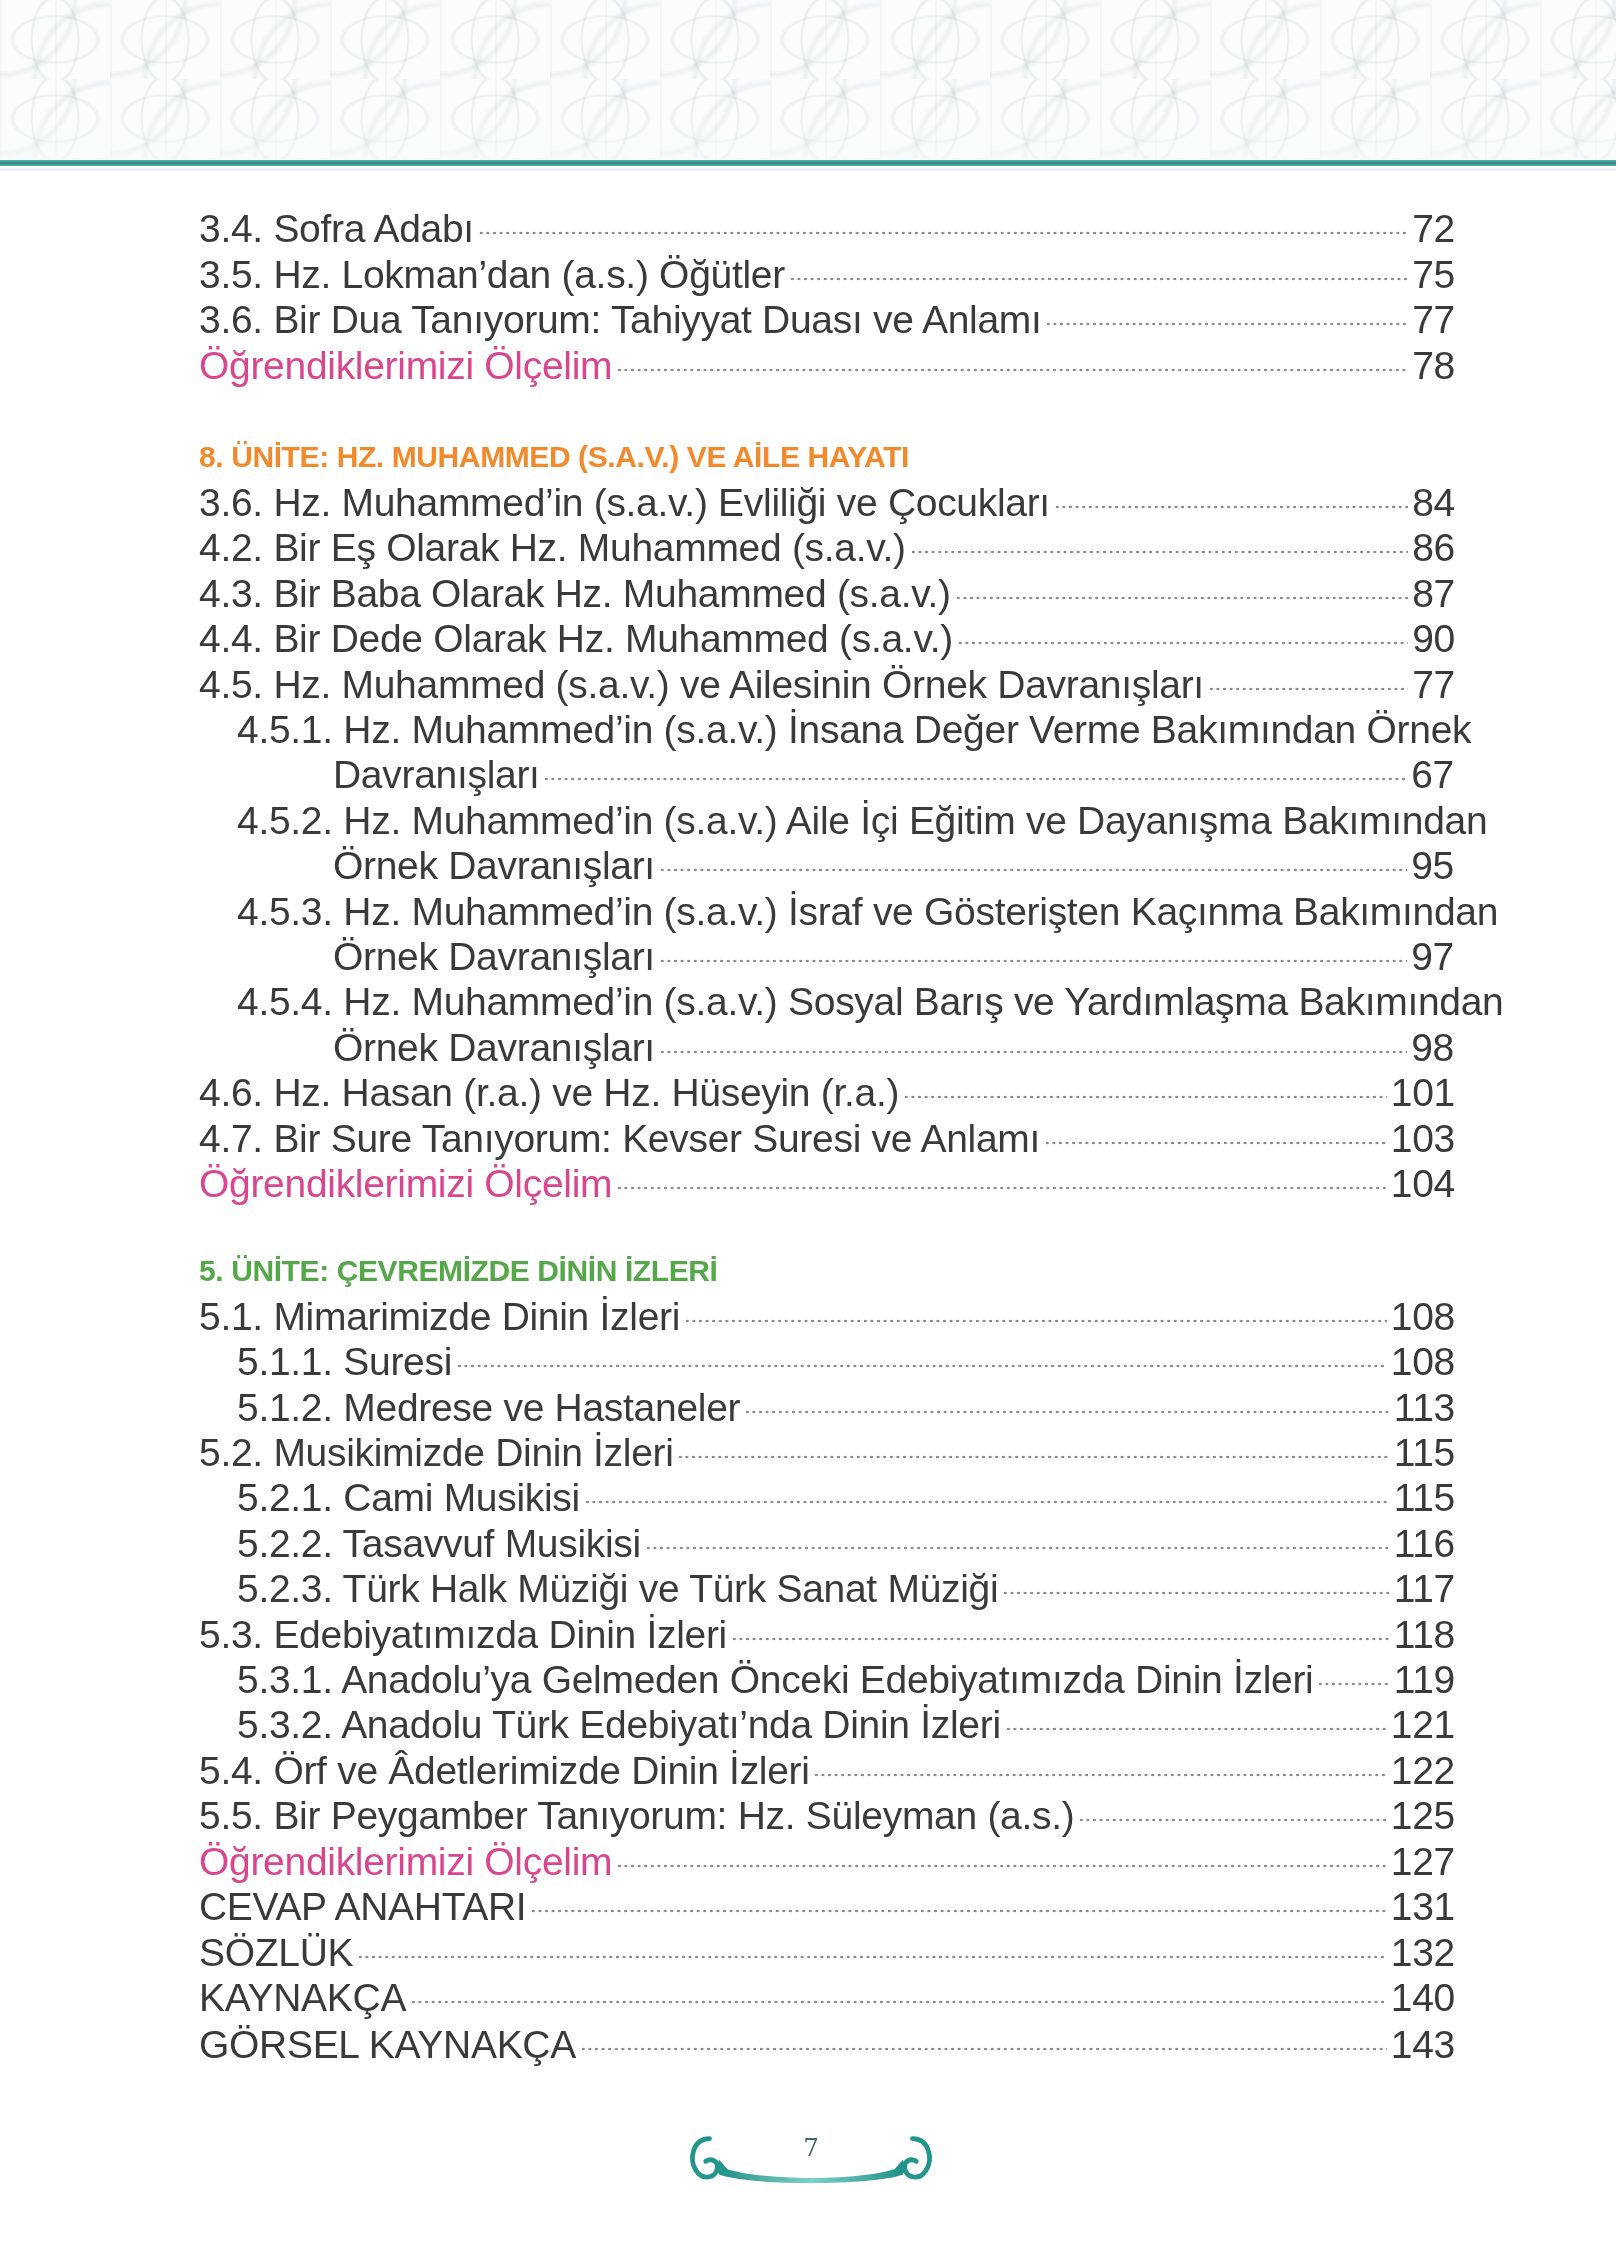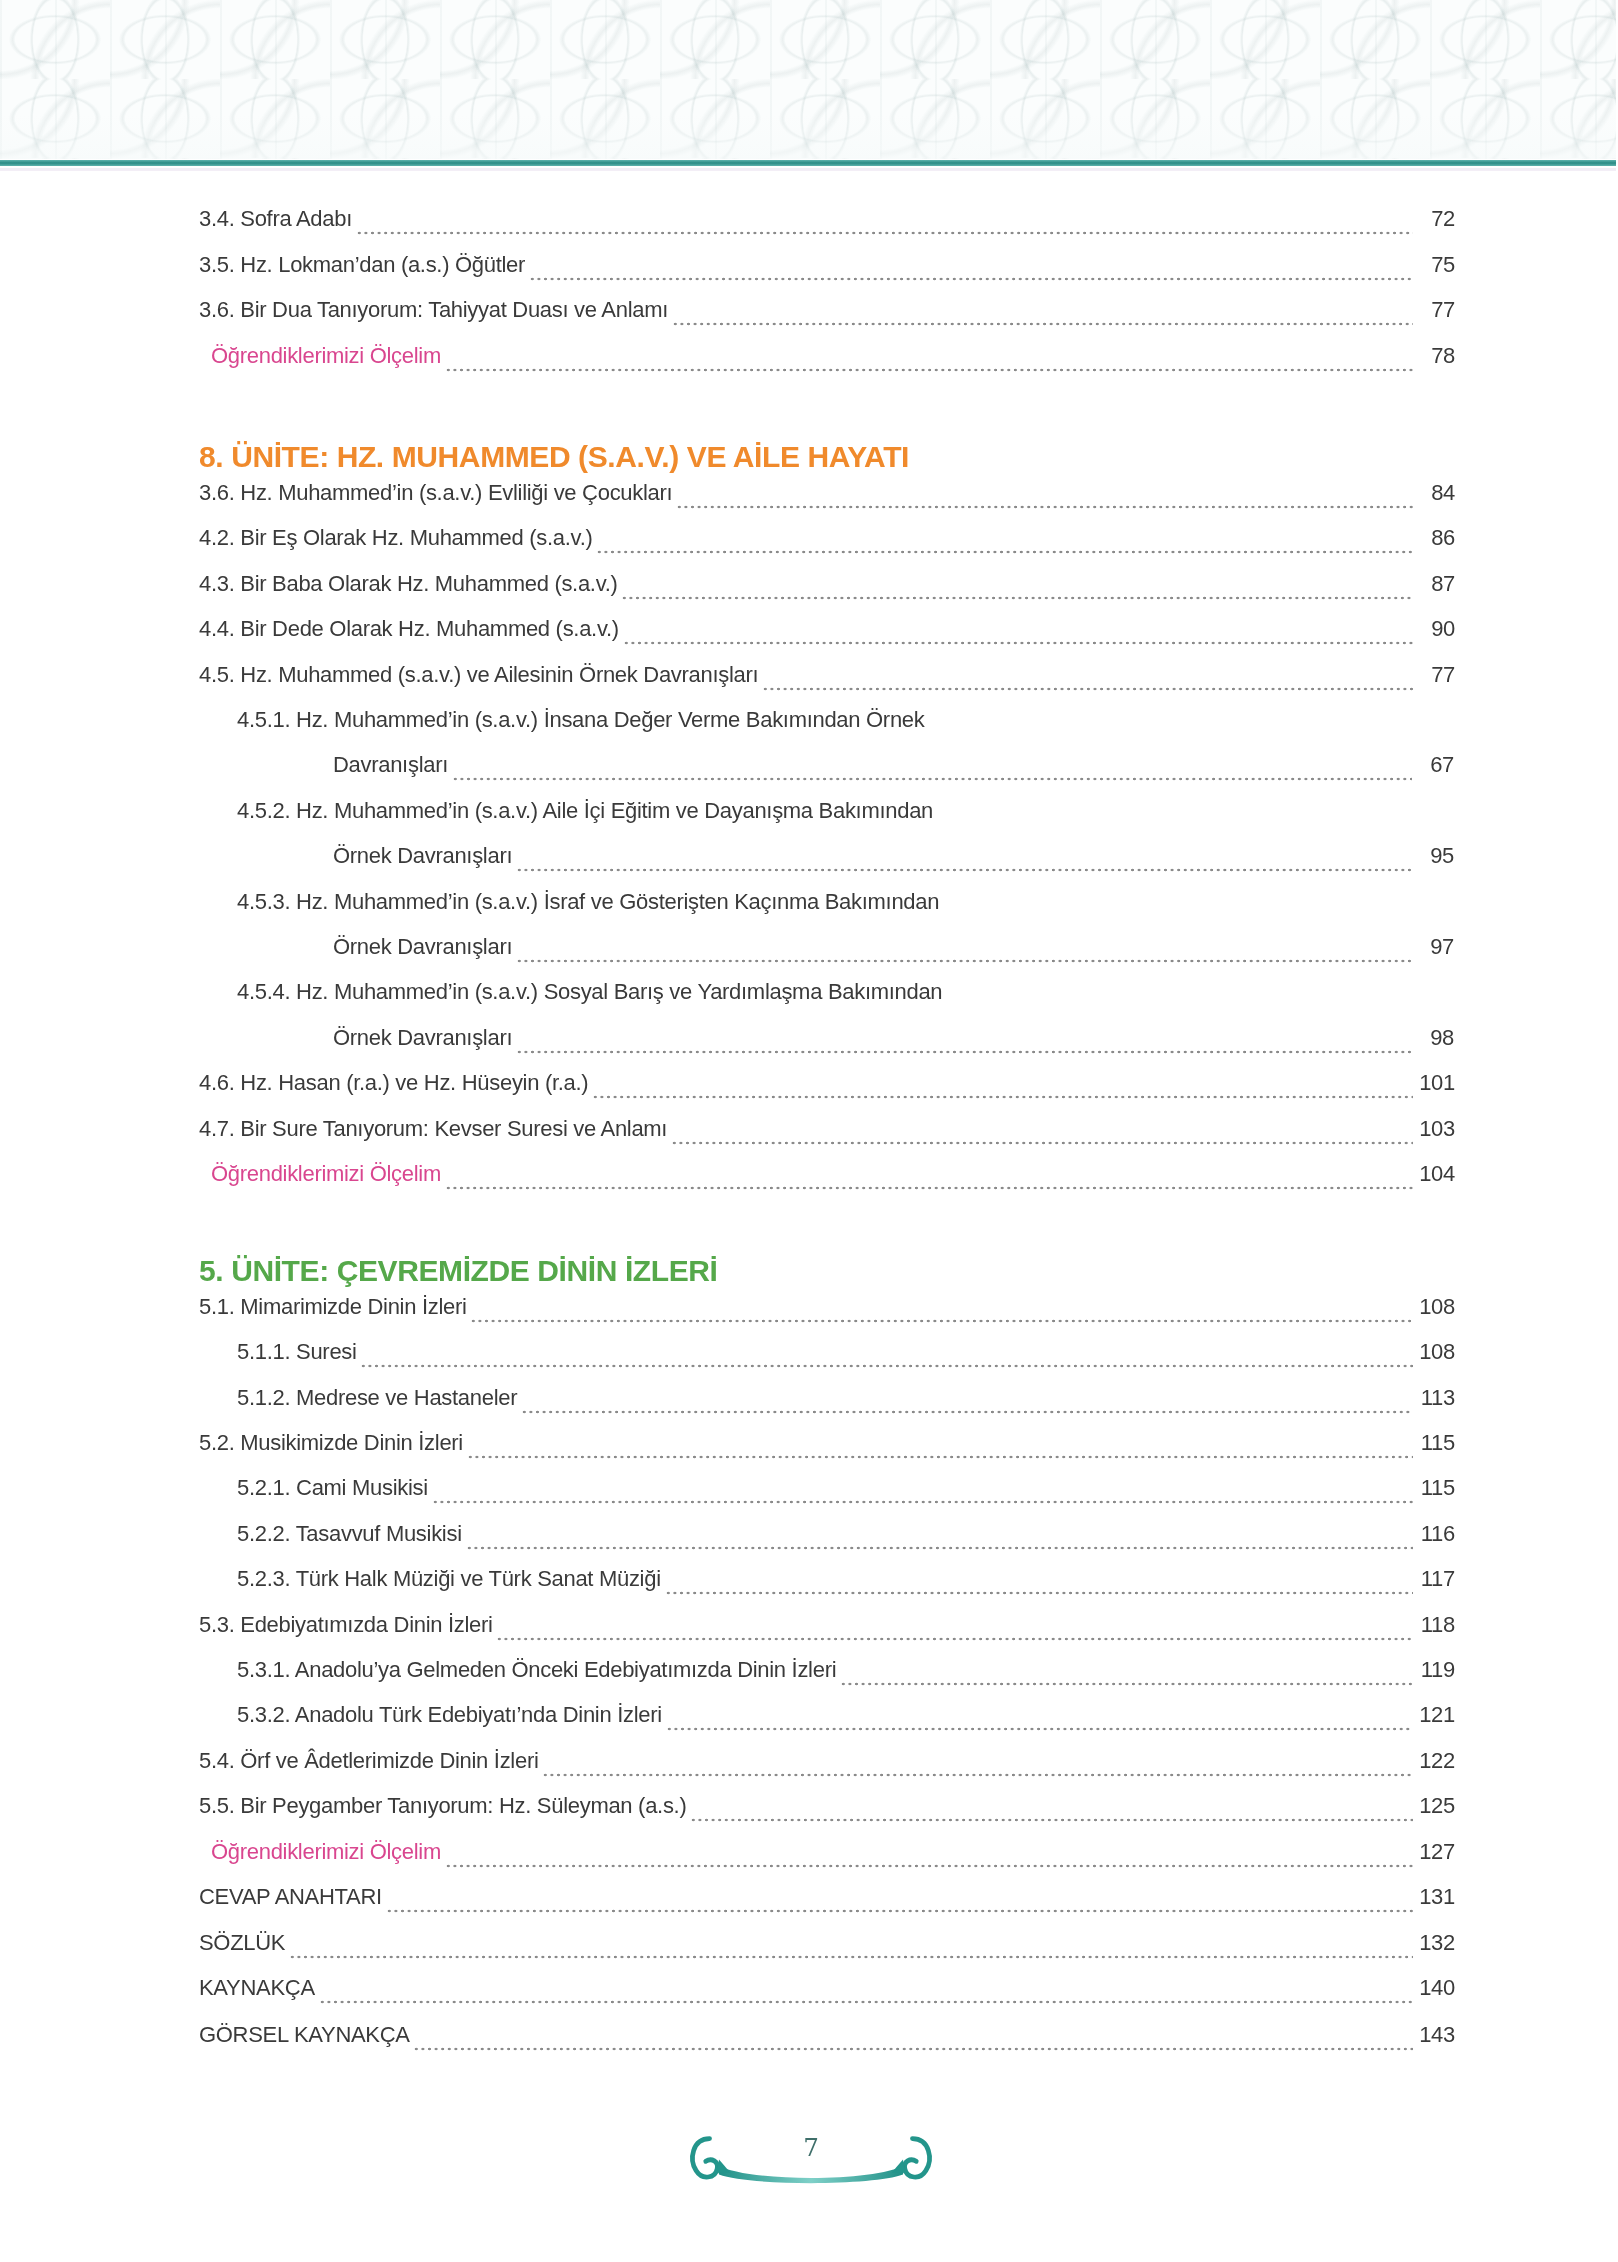--- a/index.html
+++ b/index.html
@@ -20,30 +20,30 @@
   .header-fade { position: absolute; left: 0; top: 114px; width: 1616px; height: 45px;
     background: linear-gradient(180deg, rgba(255,255,255,0) 0%, rgba(246,250,250,0.6) 100%); }
   .header-line { position: absolute; left: 0; top: 160px; width: 1616px; height: 5.7px;
     background: linear-gradient(180deg, #5fb3ad 0%, #2a8a84 50%, #5fb3ad 100%); }
   .header-line-sub { position: absolute; left: 0; top: 168px; width: 1616px; height: 2.8px;
     background: #f3eef6; }
 
   
   .toc { position: absolute; left: 0; top: 0; width: 1618px; }
   .row { position: absolute; left: 199px; width: 1256px; height: 45px;
-    display: flex; align-items: flex-start; font-size: 22px; letter-spacing: -0.3px;
+    display: flex; align-items: flex-end; font-size: 39px; letter-spacing: -0.3px;
     white-space: nowrap; }
   .row.lvl2 { left: 237px; width: 1218px; }
   .row.cont { left: 333px; width: 1121px; }
   .row .label { flex: 0 0 auto; }
   .row .leader { flex: 1 1 auto; height: 3.8px; margin: 9.5px 3.8px 0 3.8px; align-self: center;
     background-image: radial-gradient(circle, #8a8a8a 1.1px, transparent 1.5px);
     background-size: 6.6px 3.8px; background-repeat: repeat-x; background-position: left center; }
   .row .page { flex: 0 0 auto; text-align: right; min-width: 38px; }
-  .row.pink .label { color: #d9468f; margin-left: 12px; }
+  .row.pink .label { color: #d9468f; }
   .heading { position: absolute; left: 199px; height: 45px; display: flex; align-items: center;
     font-size: 30px; font-weight: bold; letter-spacing: -0.4px; white-space: nowrap; }
   .heading.orange { color: #f08a2c; }
   .heading.green { color: #55a84a; }
 
   
   .footer { position: absolute; left: 683px; top: 2131px; width: 256px; height: 55px; }
   .footer svg { position: absolute; left: 0; top: 0; }
   .footer .pnum { position: absolute; left: 0; width: 256px; top: 1.9px; text-align: center;
     font-size: 24.6px; color: #3f6f6a; font-family: "DejaVu Serif", serif; }

